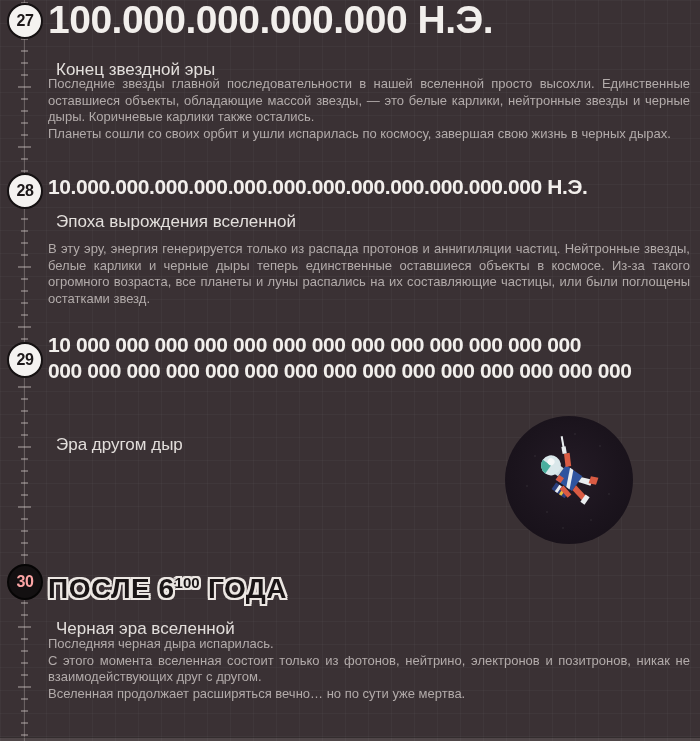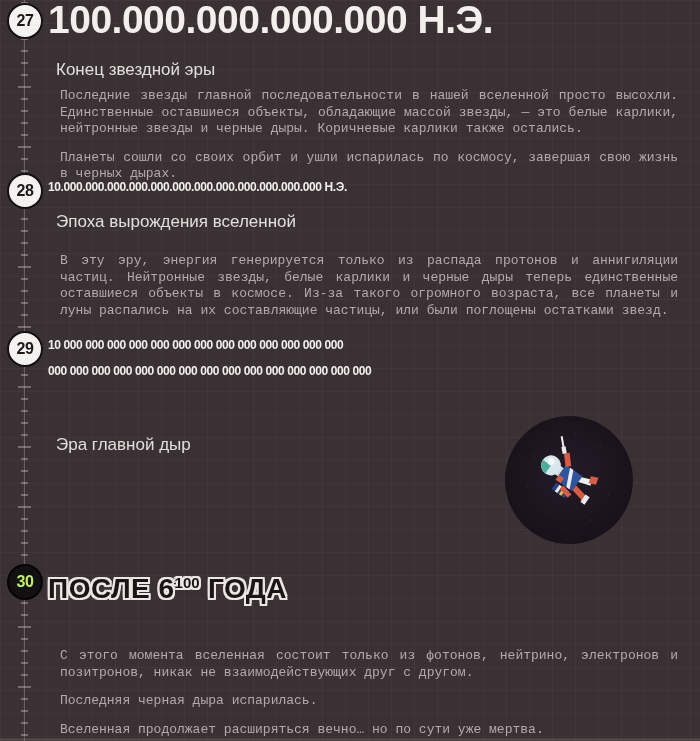--- a/index.html
+++ b/index.html
@@ -25,53 +25,53 @@
   
   .era { position: absolute; left: 0; right: 0; z-index: 2; }
   .badge {
     position: absolute; left: 7px; width: 32px; height: 32px;
     border-radius: 50%; background: #f4f2f0; color: #1c1819;
     border: 2px solid #151112;
     font-weight: bold; font-size: 16px;
     display: flex; align-items: center; justify-content: center;
     z-index: 3; letter-spacing: -0.5px;
   }
-  .badge.dark { background: #131011; color: #bef264; border-color: #060505; }
+  .badge.dark { background: #131011; color: #fca5a5; border-color: #060505; }
   .title {
     margin: 0 8px 0 48px; color: #f2efec; font-weight: bold; white-space: nowrap;
   }
   .title-lg { font-size: 39px; letter-spacing: -0.5px; line-height: 36px; }
-  .title-sm { font-size: 12px; letter-spacing: -0.4px; line-height: 26px; }
+  .title-sm { font-size: 21px; letter-spacing: -0.4px; line-height: 26px; }
   .title-outline {
     font-size: 28px; letter-spacing: 0.5px; color: #1a1516; line-height: 34px;
     text-shadow:
       -2px -2px 0 #ece7e3, -2px 0 0 #ece7e3, -2px 2px 0 #ece7e3,
        0 -2px 0 #ece7e3,  0 2px 0 #ece7e3,
        2px -2px 0 #ece7e3,  2px 0 0 #ece7e3,  2px 2px 0 #ece7e3;
   }
   .title-outline sup { font-size: 15px; letter-spacing: 0; }
   .subtitle {
     position: absolute; left: 48px; right: 10px;
     margin: 8px; color: #e2dedb; font-size: 17px; font-weight: normal; line-height: 20px;
   }
   .body {
     position: absolute; left: 48px; right: 10px;
     color: #b2abaa; font-size: 13px; line-height: 16.5px; text-align: justify;
   }
-  .body p { margin: 12px; font-family: Liberation Mono, monospace; }
+  .body p { margin: 0; }
   
   #era27 { top: 0; }   #era27 .badge { top: 3px; }
   #era27 .title { padding-top: 2px; }
   #era27 .subtitle { top: 52px; }
   #era27 .body { top: 76px; }
   #era28 { top: 172px; } #era28 .badge { top: 1px; }
   #era28 .title { padding-top: 2px; }
   #era28 .subtitle { top: 32px; }
   #era28 .body { top: 69px; }
-  #era29 { top: 330px; } #era29 .badge { top: 1px; }
+  #era29 { top: 330px; } #era29 .badge { top: 12px; }
   #era29 .title { padding-top: 2px; }
   #era29 .subtitle { top: 97px; }
   #era29 .body { top: 119px; width: 452px; right: auto; }
   #era30 { top: 562px; } #era30 .badge { top: 2px; }
   #era30 .title { padding-top: 4px; }
   #era30 .subtitle { top: 49px; }
   #era30 .body { top: 74px; }
   
   #illus {
     position: absolute; left: 505px; top: 86px; width: 128px; height: 128px;
@@ -181,21 +181,21 @@
   </section>
 
   <section class="era" id="era29">
     <div class="badge">
       <span>29</span>
     </div>
     <h1 class="title title-sm">
         <div>10 000 000 000 000 000 000 000 000 000 000 000 000 000</div>
         <div>000 000 000 000 000 000 000 000 000 000 000 000 000 000 000</div>
       </h1>
-    <h2 class="subtitle">Эра главной дыр</h2>
+    <h2 class="subtitle">Эра другом дыр</h2>
     <div id="illus">
       <svg viewBox="0 0 128 128" width="128" height="128">
         <g fill="#ffffff" opacity="0.06">
           <circle cx="30" cy="40" r="1"></circle>
             <circle cx="95" cy="30" r="1"></circle>
           <circle cx="104" cy="78" r="1"></circle>
             <circle cx="42" cy="96" r="1"></circle>
           <circle cx="70" cy="18" r="1"></circle>
             <circle cx="22" cy="70" r="1"></circle>
           <circle cx="86" cy="104" r="1"></circle>
@@ -223,21 +223,22 @@
         </g>
       </svg>
     </div>
   </section>
 
   <section class="era" id="era30">
     <div class="badge dark">
       <span>30</span>
     </div>
     <h1 class="title title-outline"><span>ПОСЛЕ 6</span><sup>100</sup><span> ГОДА</span></h1>
+    <h2 class="subtitle">Черная эра вселенной</h2>
     <div class="body">
+        <p>Последняя черная дыра испарилась.</p>
         <p>С этого момента вселенная состоит только из фотонов, нейтрино, электронов и позитронов, никак не взаимодействующих друг с другом.</p>
-        <p>Последняя черная дыра испарилась.</p>
         <p>Вселенная продолжает расширяться вечно… но по сути уже мертва.</p>
       </div>
   </section>
 
   <div id="bottom-strip"></div>
 </div>
 
 </body></html>

